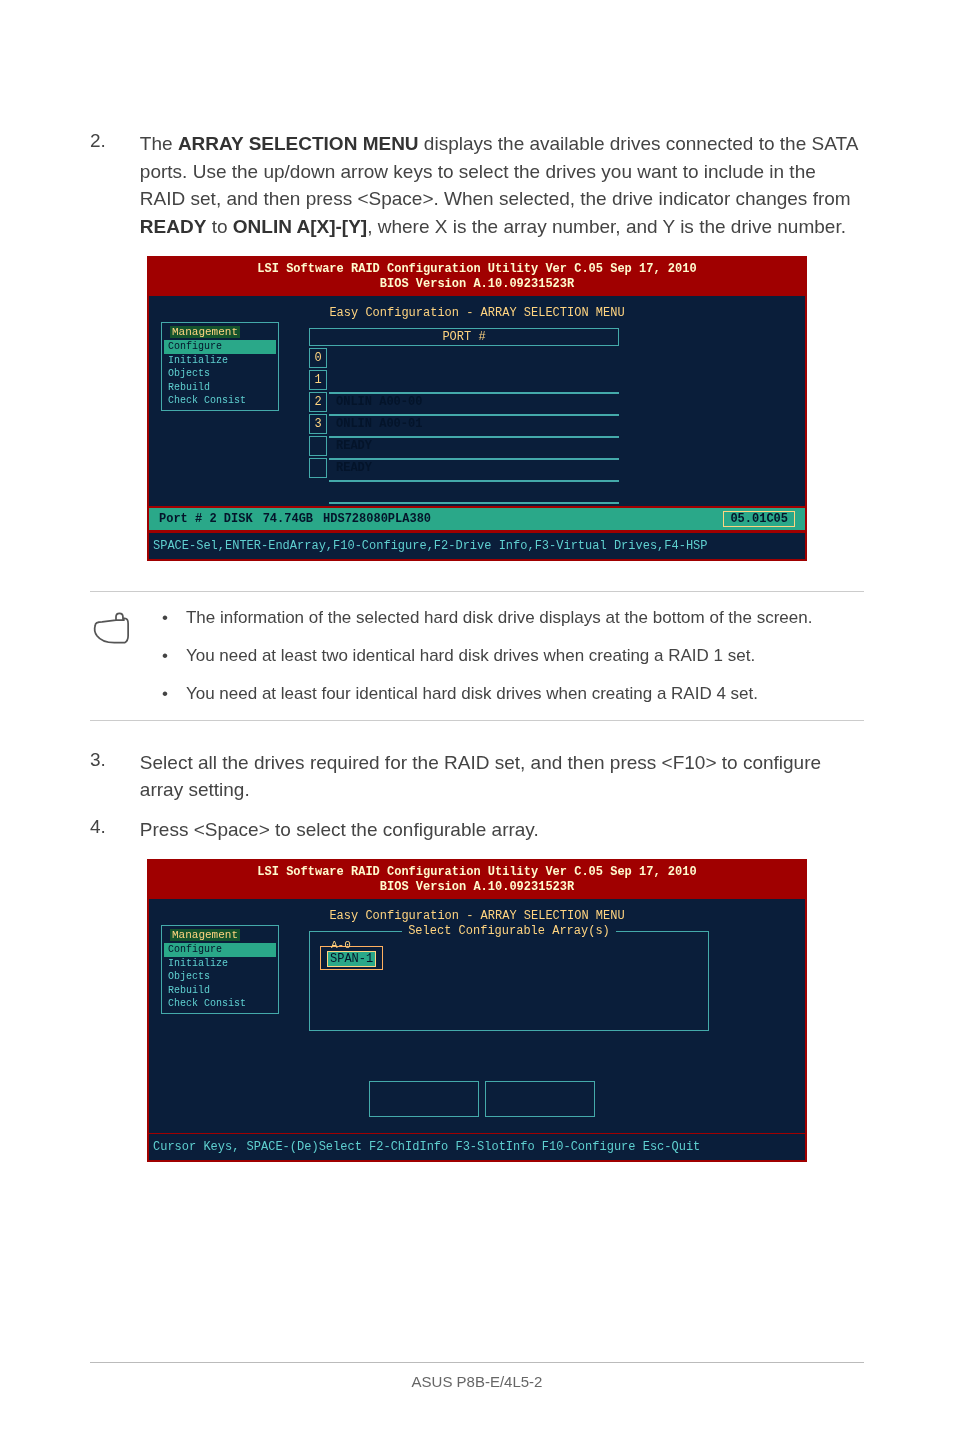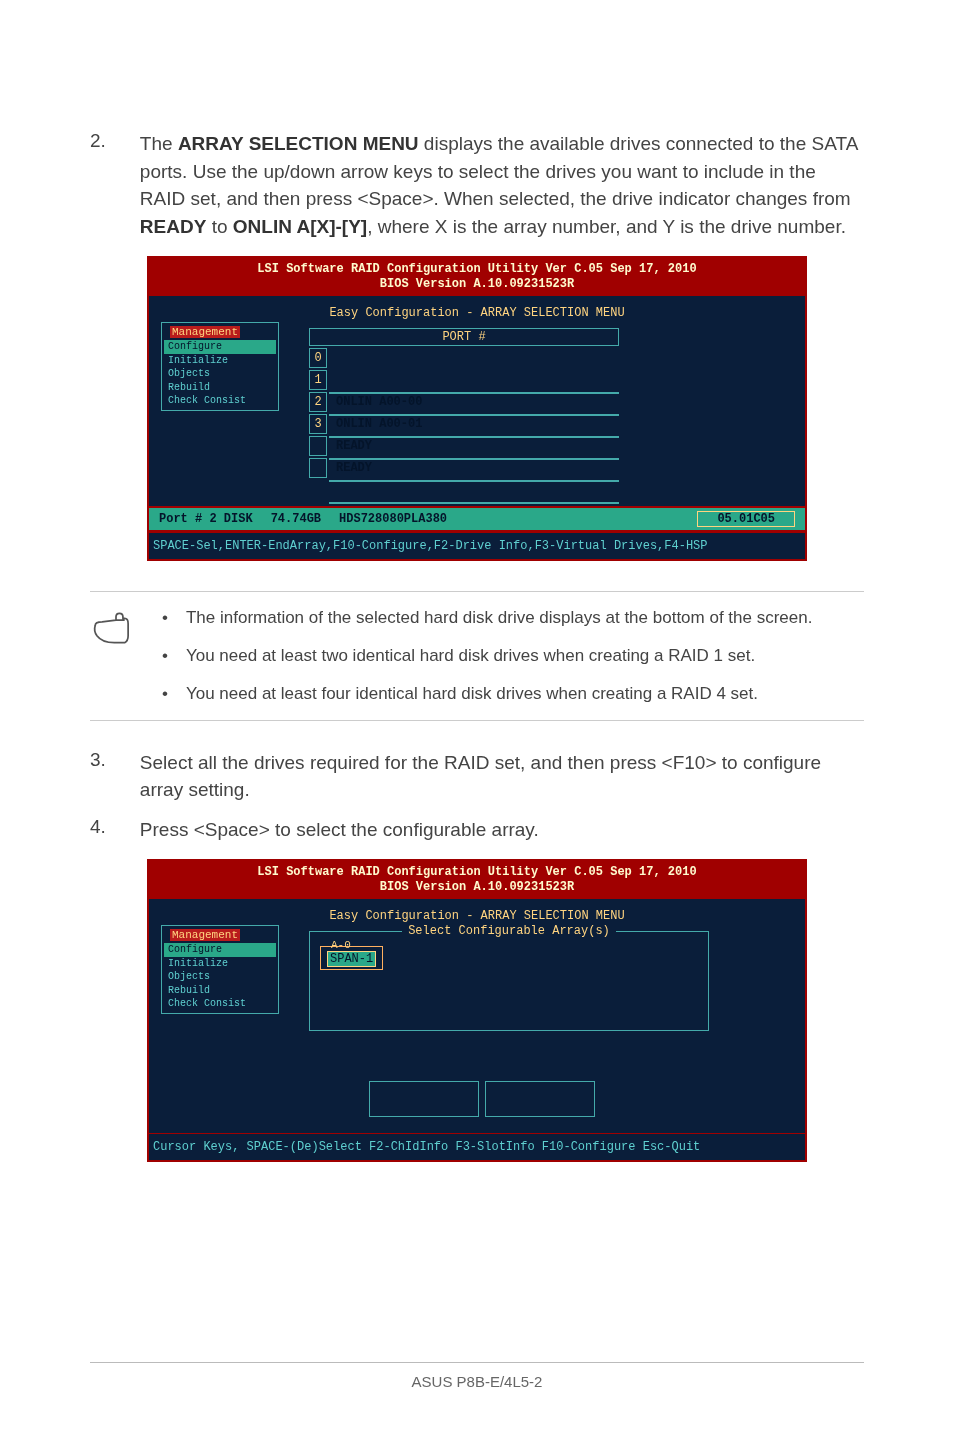--- a/index.html
+++ b/index.html
@@ -10,36 +10,36 @@
   .step-text { flex: 1; font-size: 19px; line-height: 1.45; color: #444; }
   .step-text b { font-weight: bold; color: #333; }
   .screenshot-holder { display: flex; justify-content: center; margin: 16px 0 30px 0; }
 
   
   .bios { width: 660px; border: 2px solid #a00000; font-family: "Courier New", monospace; font-size: 12px; }
   .bios-title { background: #a00000; color: #fffacd; text-align: center; padding: 4px 6px; font-weight: bold; line-height: 1.25; }
   .bios-body { background: #0a1e3a; color: #5fd0d0; padding: 8px 10px 16px 10px; position: relative; min-height: 210px; }
   .bios-sub { color: #ffd480; text-align: center; margin: 2px 0 8px 0; }
   .menu-box { position: absolute; left: 12px; top: 26px; width: 118px; border: 1px solid #4aa; padding: 2px; background: #0a1e3a; }
-  .menu-box .menu-title { color: #ffd480; font-size: 11px; margin: -10px 0 2px 6px; background: #b91c1c; display: inline-block; padding: 0 2px; }
+  .menu-box .menu-title { color: #ffd480; font-size: 11px; margin: -10px 0 2px 6px; background: #14532d; display: inline-block; padding: 0 2px; }
   .menu-item { color: #5fd0d0; font-size: 10px; padding: 0 4px; line-height: 1.35; white-space: nowrap; }
   .menu-item.sel { background: #2aa889; color: #04142a; }
 
   .port-panel { margin-left: 150px; width: 310px; }
   .port-head { border: 1px solid #4aa; color: #ffd480; text-align: center; padding: 1px 0; margin-bottom: 2px; }
   .port-row { display: flex; margin-bottom: 2px; height: 20px; }
   .port-idx { width: 18px; border: 1px solid #4aa; color: #ffd480; text-align: center; line-height: 18px; }
   .port-cell { flex: 1; border: 1px solid #4aa; margin-left: 2px; padding: 0 6px; line-height: 18px; margin-top: 44px; }
   .port-cell.teal { background: #2aa889; color: #04142a; font-weight: bold; }
   .port-row.blank .port-idx { border-color: #4aa; }
   .port-row.blank .port-cell { border-color: #4aa; }
 
-  .disk-bar { background: #2aa889; border: 2px solid #a00000; border-left: none; border-right: none; display: flex; align-items: center; padding: 3px 10px; color: #04142a; font-weight: bold; gap: 18px; }
+  .disk-bar { background: #2aa889; border: 2px solid #a00000; border-left: none; border-right: none; display: flex; align-items: center; padding: 3px 10px; color: #04142a; font-weight: bold; gap: 10px; }
   .disk-bar .spacer { flex: 1; }
-  .disk-bar .r { border: 1px solid #ffd480; padding: 0 19px; }
+  .disk-bar .r { border: 1px solid #ffd480; padding: 0 6px; }
   .bios-foot { background: #0a1e3a; color: #5fd0d0; text-align: left; padding: 6px 4px; border-top: 1px solid #a00000; }
 
   
   .note-block { display: flex; gap: 20px; border-top: 1px solid #ccc; border-bottom: 1px solid #ccc; padding: 14px 6px 14px 0; margin: 0 0 28px 0; }
   .note-icon { flex: 0 0 52px; }
   .note-list { flex: 1; }
   .note-item { display: flex; gap: 18px; font-size: 17px; line-height: 1.4; color: #444; margin-bottom: 14px; }
   .note-item:last-child { margin-bottom: 0; }
   .note-bullet { flex: 0 0 auto; }
 

